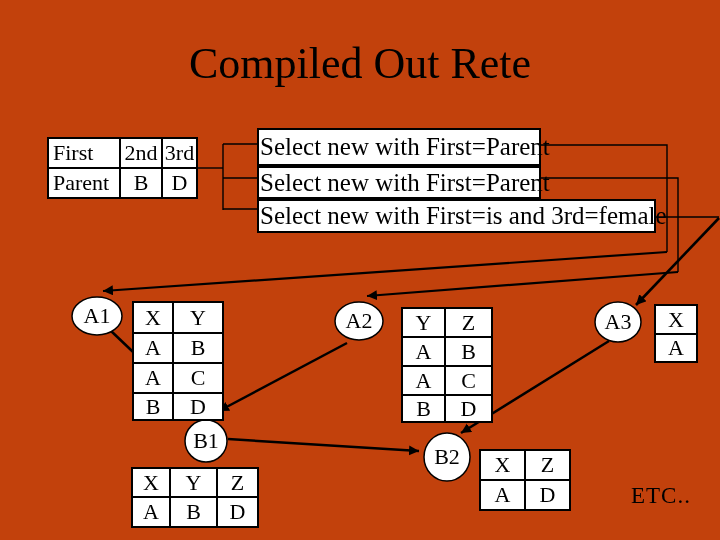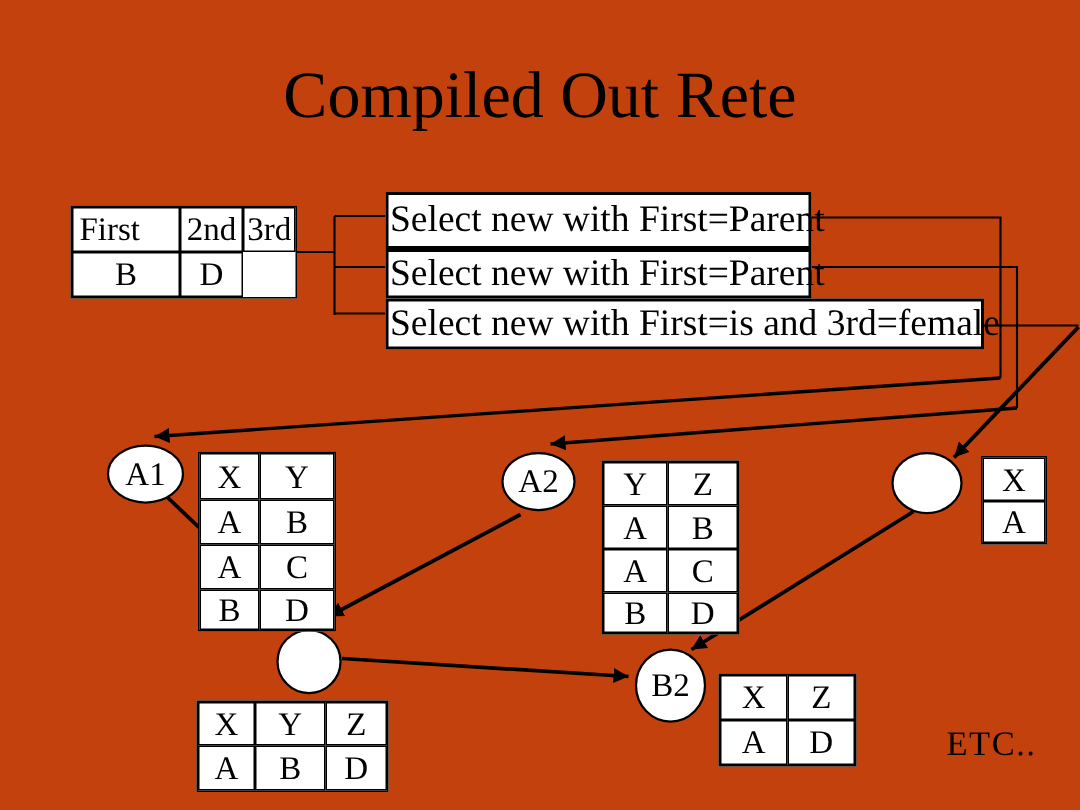--- a/index.html
+++ b/index.html
@@ -67,30 +67,33 @@
     </g>
   </svg>
 
   <div class="title">Compiled Out Rete</div>
 
 
   <div class="tbl" style="left:47px;top:137px;grid-template-columns:72px 42px 35px;grid-template-rows:30px 30px;font-size:21px">
     <div class="c cl">First</div>
     <div class="c">2nd</div>
     <div class="c">3rd</div>
+    <div class="c cl">Parent</div>
     <div class="c">B</div>
     <div class="c">D</div>
   </div>
 
   <div class="rule" style="left:257px;top:128px;width:284px;height:38px">Select new with First=Parent</div>
   <div class="rule" style="left:257px;top:166px;width:284px;height:33px">Select new with First=Parent</div>
   <div class="rule" style="left:257px;top:199px;width:399px;height:34px">Select new with First=is and 3rd=female</div>
 
   <div class="nlabel" style="left:72px;top:297px;width:50px;height:38px">A1</div>
   <div class="nlabel" style="left:335px;top:302px;width:48px;height:38px">A2</div>
+  <div class="nlabel" style="left:595px;top:302px;width:46px;height:40px">A3</div>
+  <div class="nlabel" style="left:185px;top:420px;width:42px;height:42px">B1</div>
   <div class="nlabel" style="left:424px;top:433px;width:46px;height:48px">B2</div>
 
   <div class="tbl" style="left:132px;top:301px;grid-template-columns:40px 50px;grid-template-rows:31px 30px 30px 27px">
     <div class="c">X</div>
     <div class="c">Y</div>
     <div class="c">A</div>
     <div class="c">B</div>
     <div class="c">A</div>
     <div class="c">C</div>
     <div class="c">B</div>

